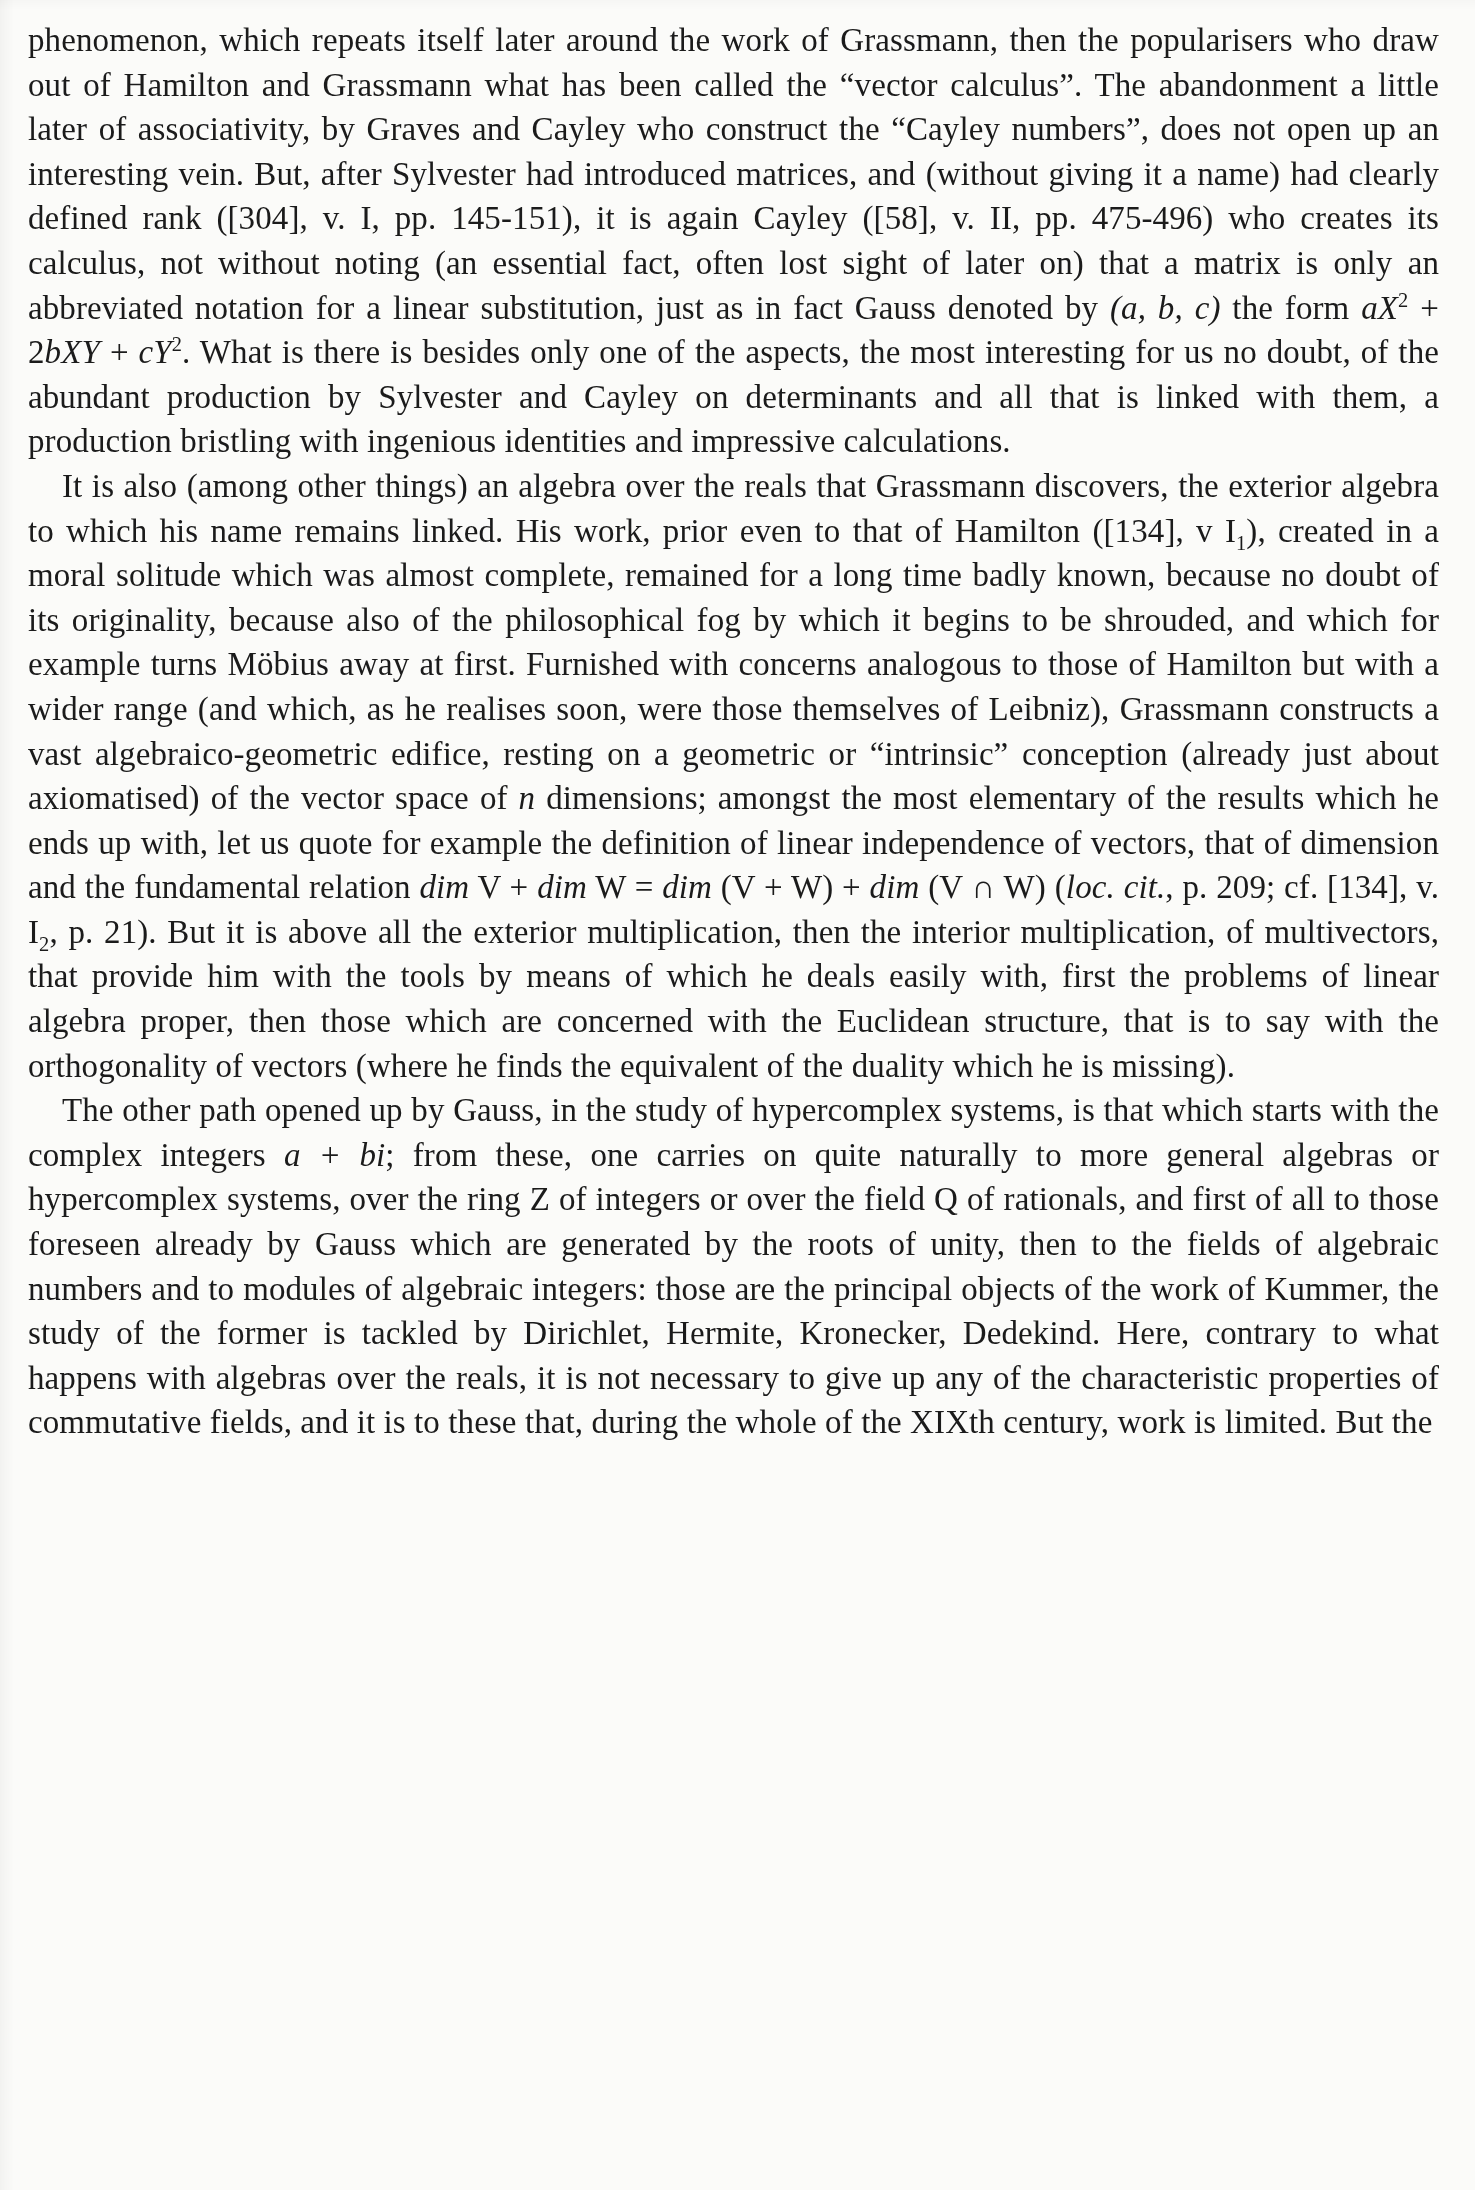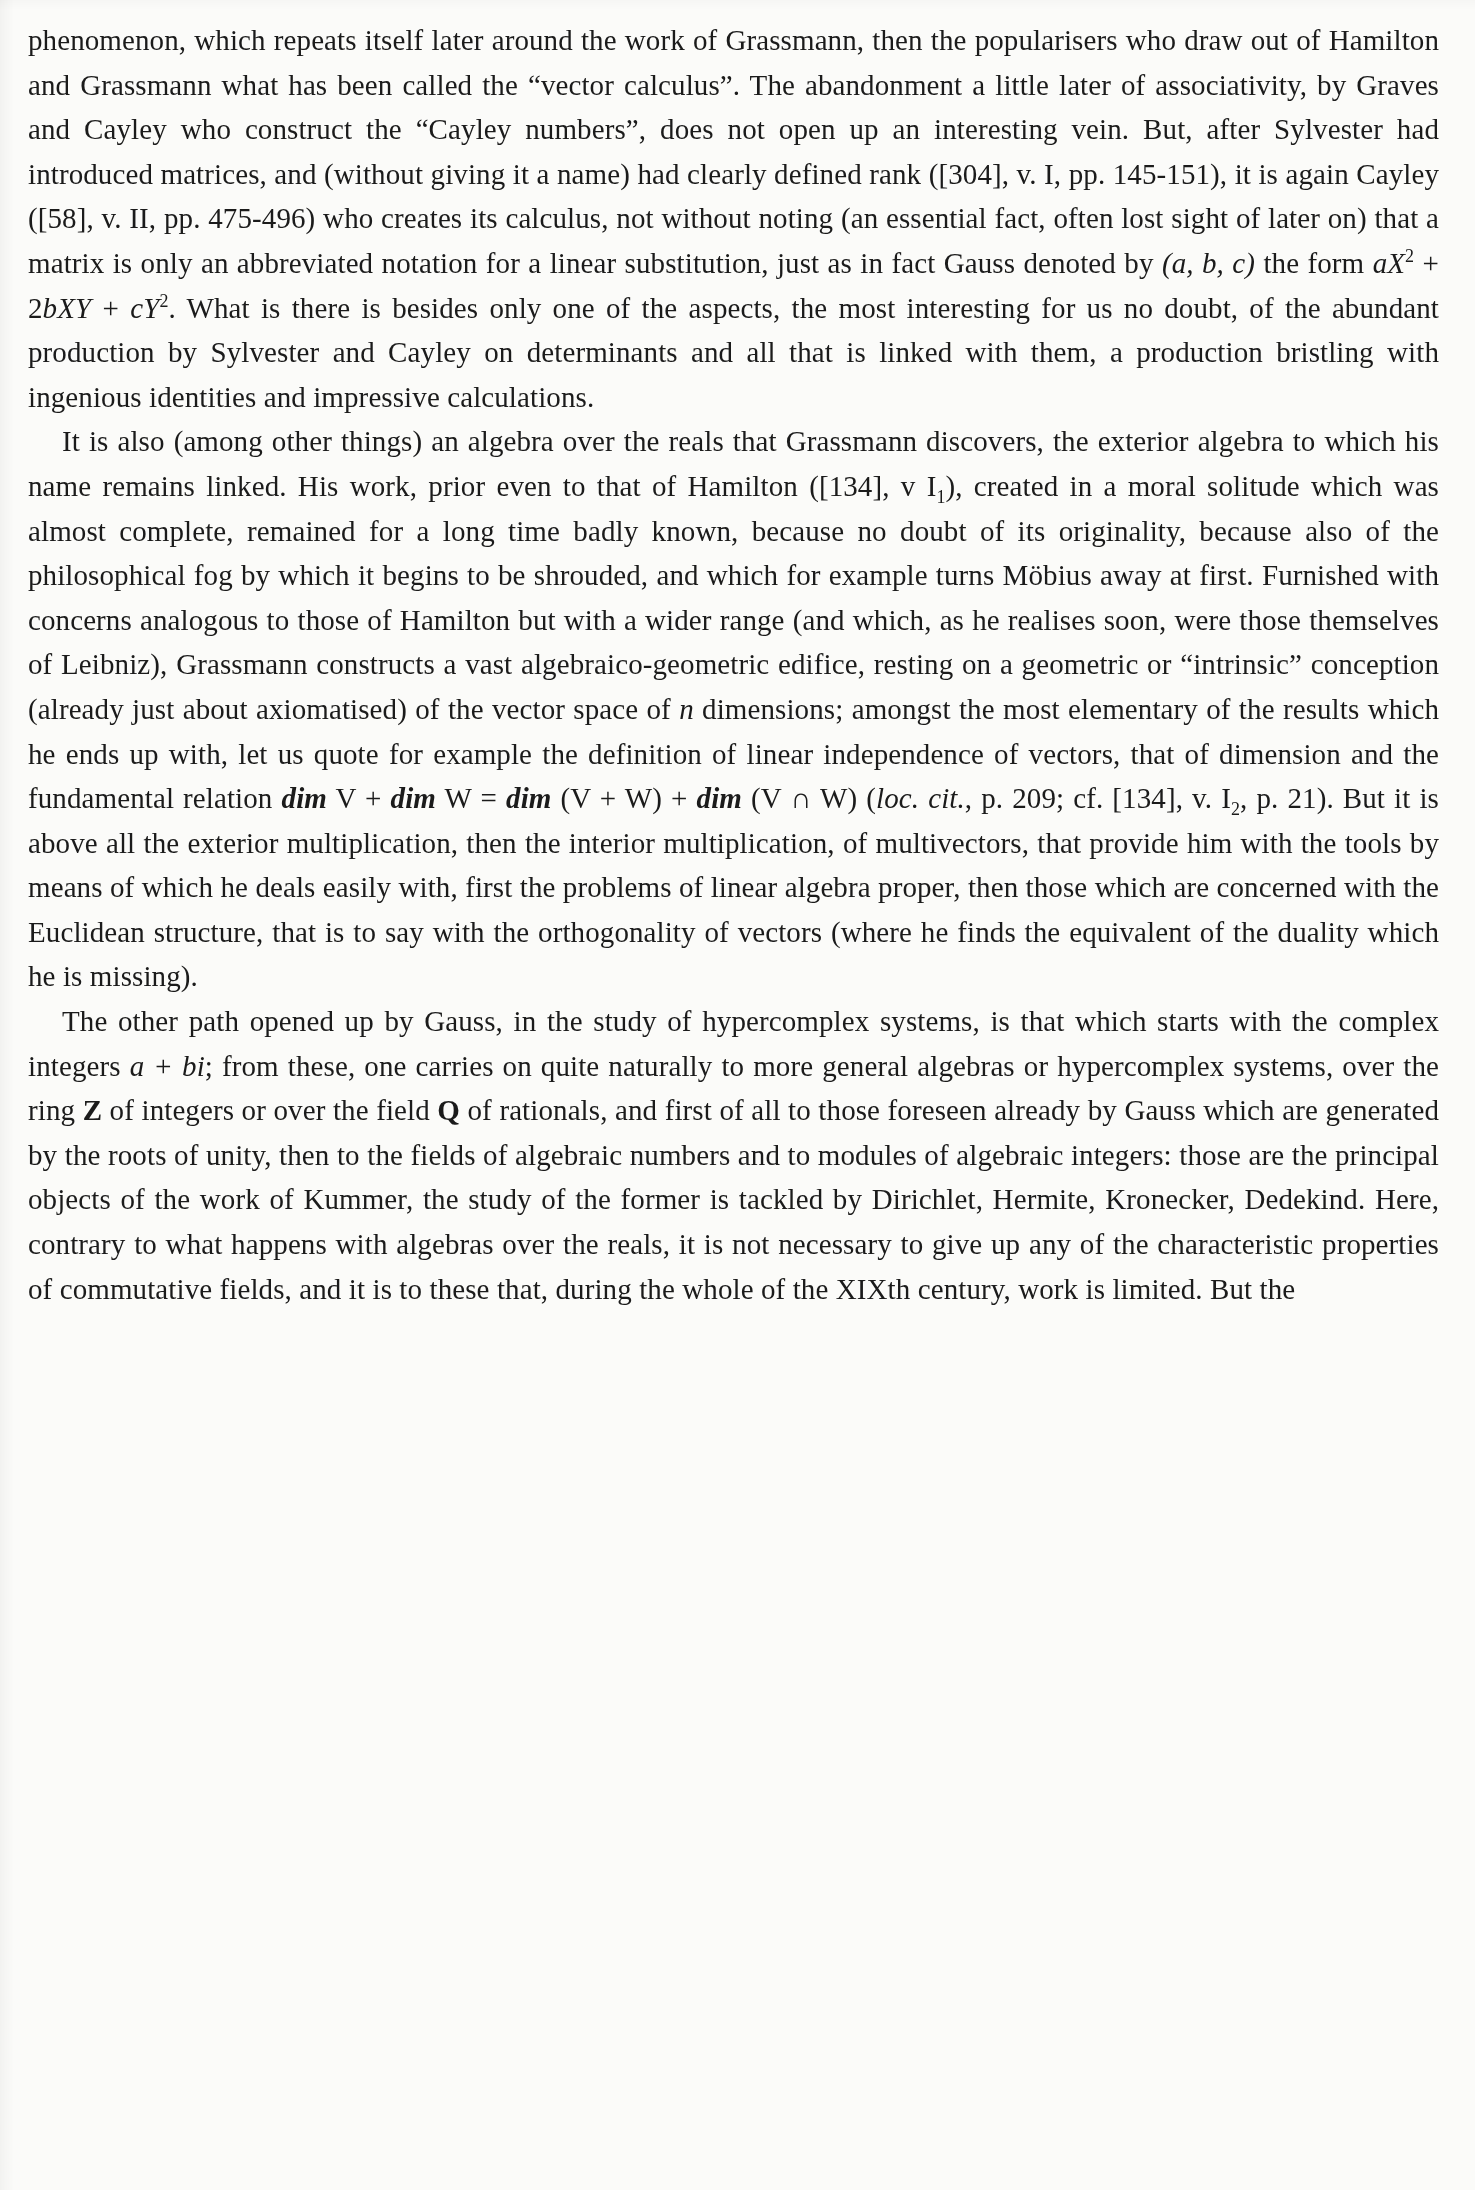--- a/index.html
+++ b/index.html
@@ -28,36 +28,36 @@
     position: absolute;
     inset: 0;
     pointer-events: none;
     background:
       linear-gradient(90deg, rgba(0,0,0,0.035) 0px, rgba(0,0,0,0.0) 14px),
       linear-gradient(180deg, rgba(0,0,0,0.02) 0px, rgba(0,0,0,0.0) 10px);
     mix-blend-mode: multiply;
   }
   .body-text {
     position: relative;
-    font-size: 29px;
+    font-size: 33px;
     line-height: 44.6px;
     text-align: justify;
     text-justify: inter-word;
     letter-spacing: 0.1px;
     color: #1b1b1b;
   }
   .para {
     margin: 0;
     text-align: justify;
   }
   .para + .para {
     text-indent: 34px;
   }
   .it { font-style: italic; }
-  .bf { font-weight: bold; }
+  .bf { font-weight: normal; }
   .math { font-family: "Liberation Serif", "DejaVu Serif", serif; font-style: italic; }
   sup { font-size: 0.62em; vertical-align: super; line-height: 0; font-style: normal; }
   sub { font-size: 0.62em; vertical-align: sub; line-height: 0; font-style: normal; }
 </style>
 </head>
 <body>
 
 <div class="page">
   <div class="body-text">
 

